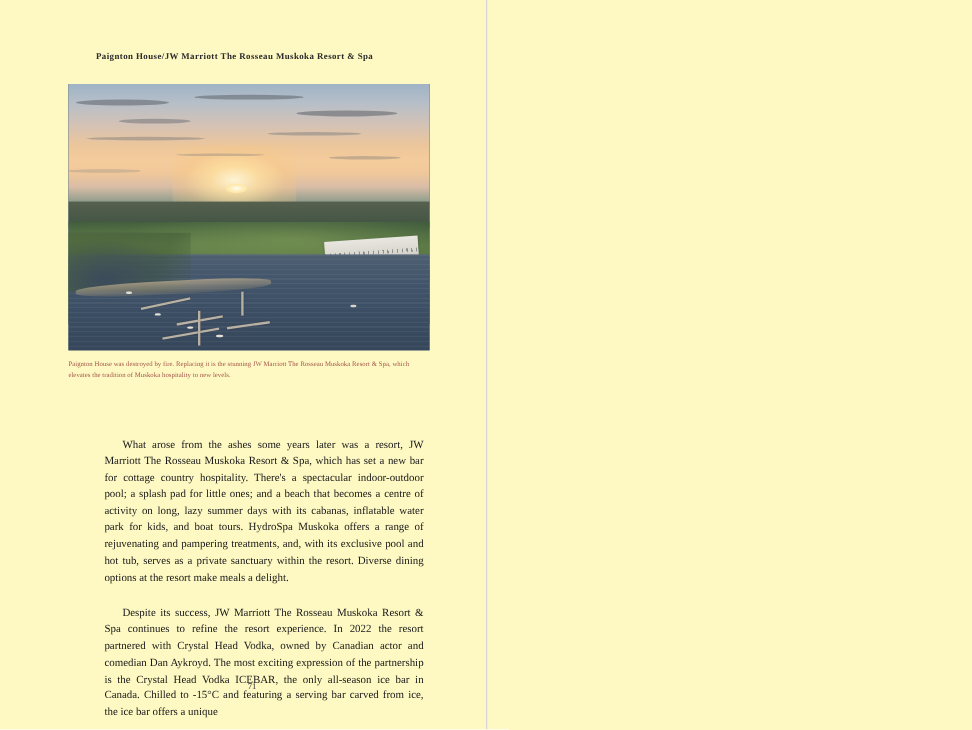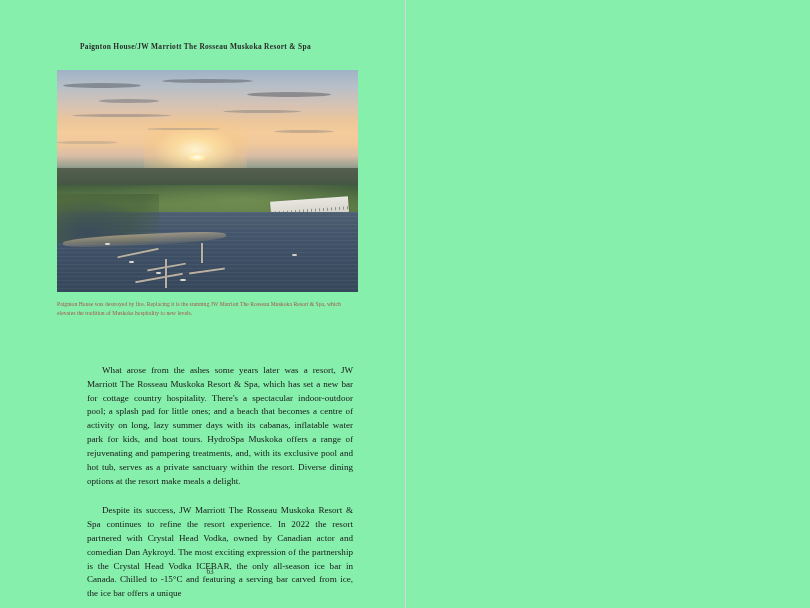--- a/index.html
+++ b/index.html
@@ -12,21 +12,21 @@
     height: 608px;
     overflow: hidden;
     font-family: "Liberation Serif", "DejaVu Serif", serif;
     color: #1b1b1b;
   }
 
   .spread {
     position: relative;
     width: 810px;
     height: 608px;
-    background: #86efac;
+    background: #fef9c3;
     display: flex;
   }
 
   .gutter {
     position: absolute;
     left: 405px;
     top: 0;
     width: 1px;
     height: 608px;
     background: #d6d6d9;
@@ -356,21 +356,21 @@
       </div>
     </div>
 
     <div class="caption">Paignton House was destroyed by fire. Replacing it is the stunning JW Marriott The Rosseau Muskoka Resort &amp; Spa, which elevates the tradition of Muskoka hospitality to new levels.</div>
 
     <div class="body-col body-left">
       <p>What arose from the ashes some years later was a resort, JW Marriott The Rosseau Muskoka Resort &amp; Spa, which has set a new bar for cottage country hospitality. There's a spectacular indoor-outdoor pool; a splash pad for little ones; and a beach that becomes a centre of activity on long, lazy summer days with its cabanas, inflatable water park for kids, and boat tours. HydroSpa Muskoka offers a range of rejuvenating and pampering treatments, and, with its exclusive pool and hot tub, serves as a private sanctuary within the resort. Diverse dining options at the resort make meals a delight.</p>
       <p>Despite its success, JW Marriott The Rosseau Muskoka Resort &amp; Spa continues to refine the resort experience. In 2022 the resort partnered with Crystal Head Vodka, owned by Canadian actor and comedian Dan Aykroyd. The most exciting expression of the partnership is the Crystal Head Vodka ICEBAR, the only all-season ice bar in Canada. Chilled to -15°C and featuring a serving bar carved from ice, the ice bar offers a unique</p>
     </div>
 
-    <div class="folio folio-left">63</div>
+    <div class="folio folio-left">71</div>
   </div>
 
   <div class="page">
 
     
 
     
 
     
   </div>

